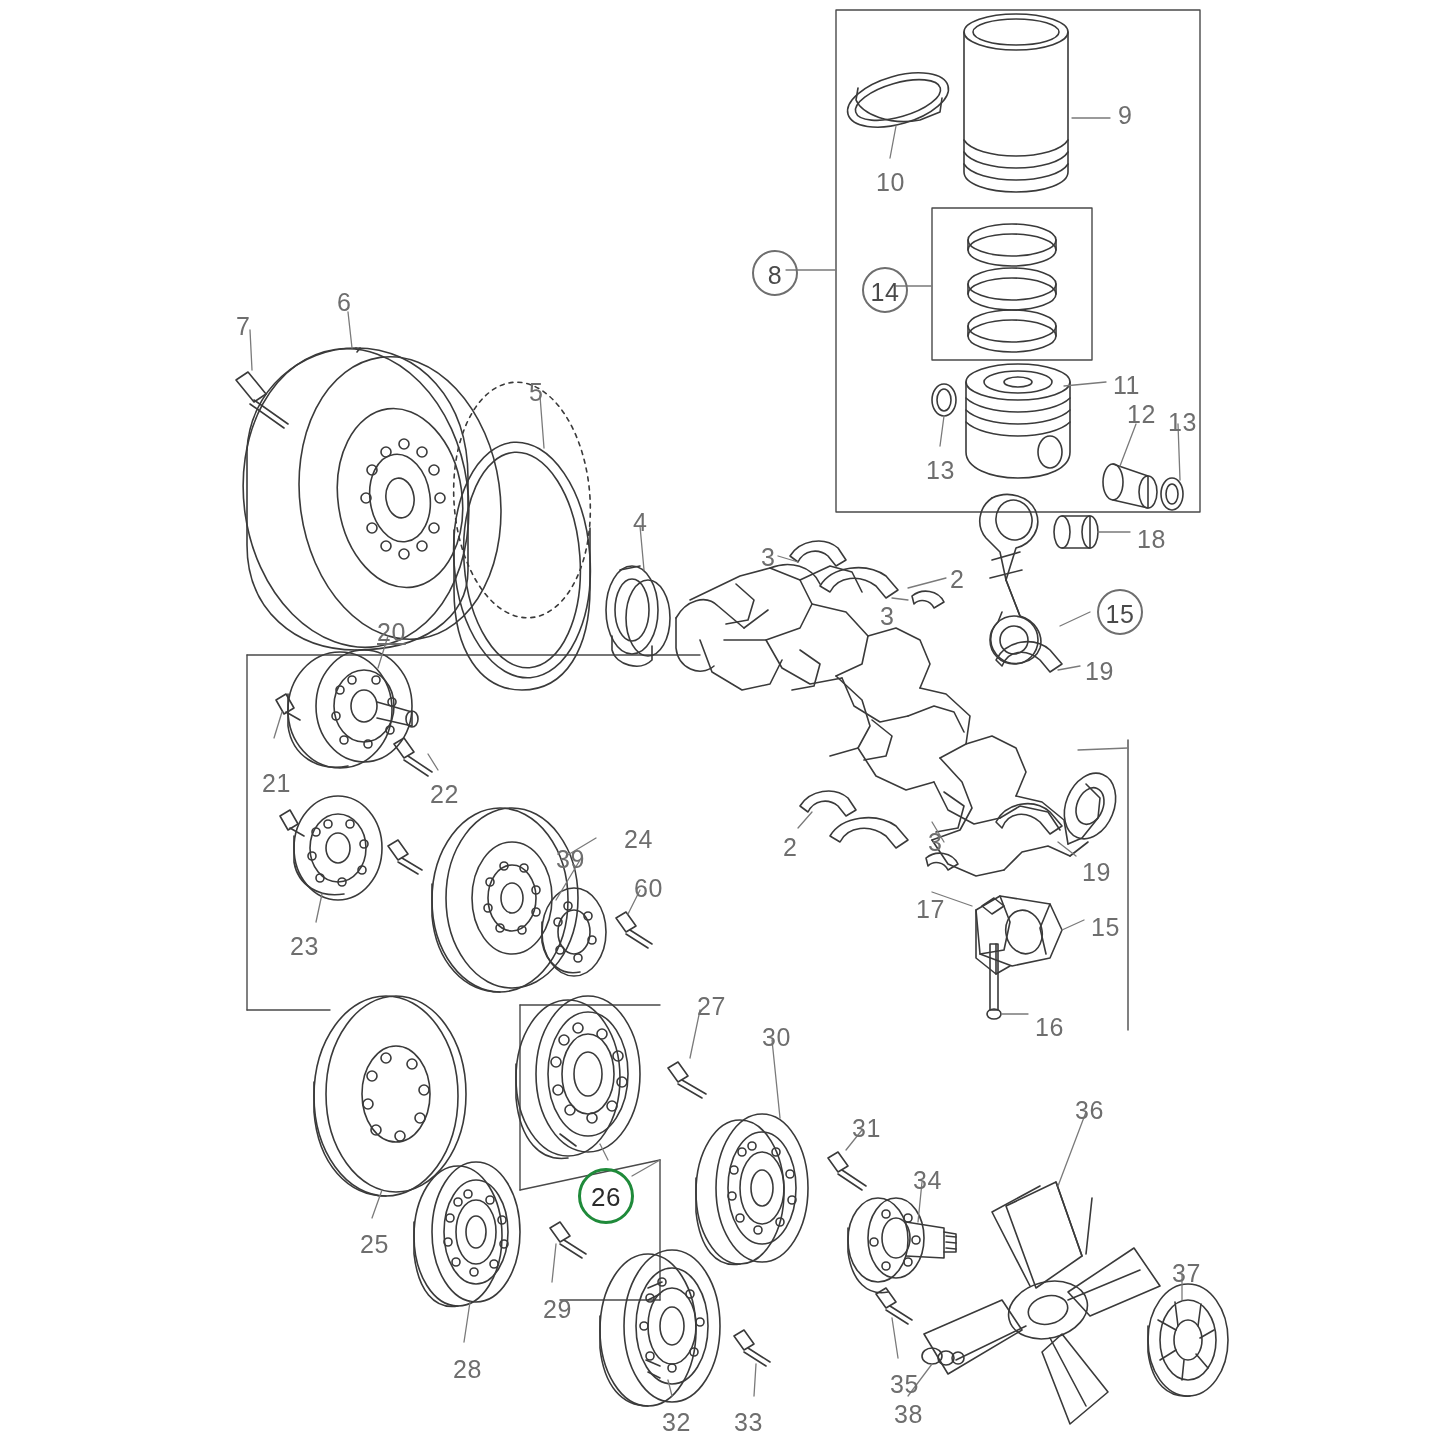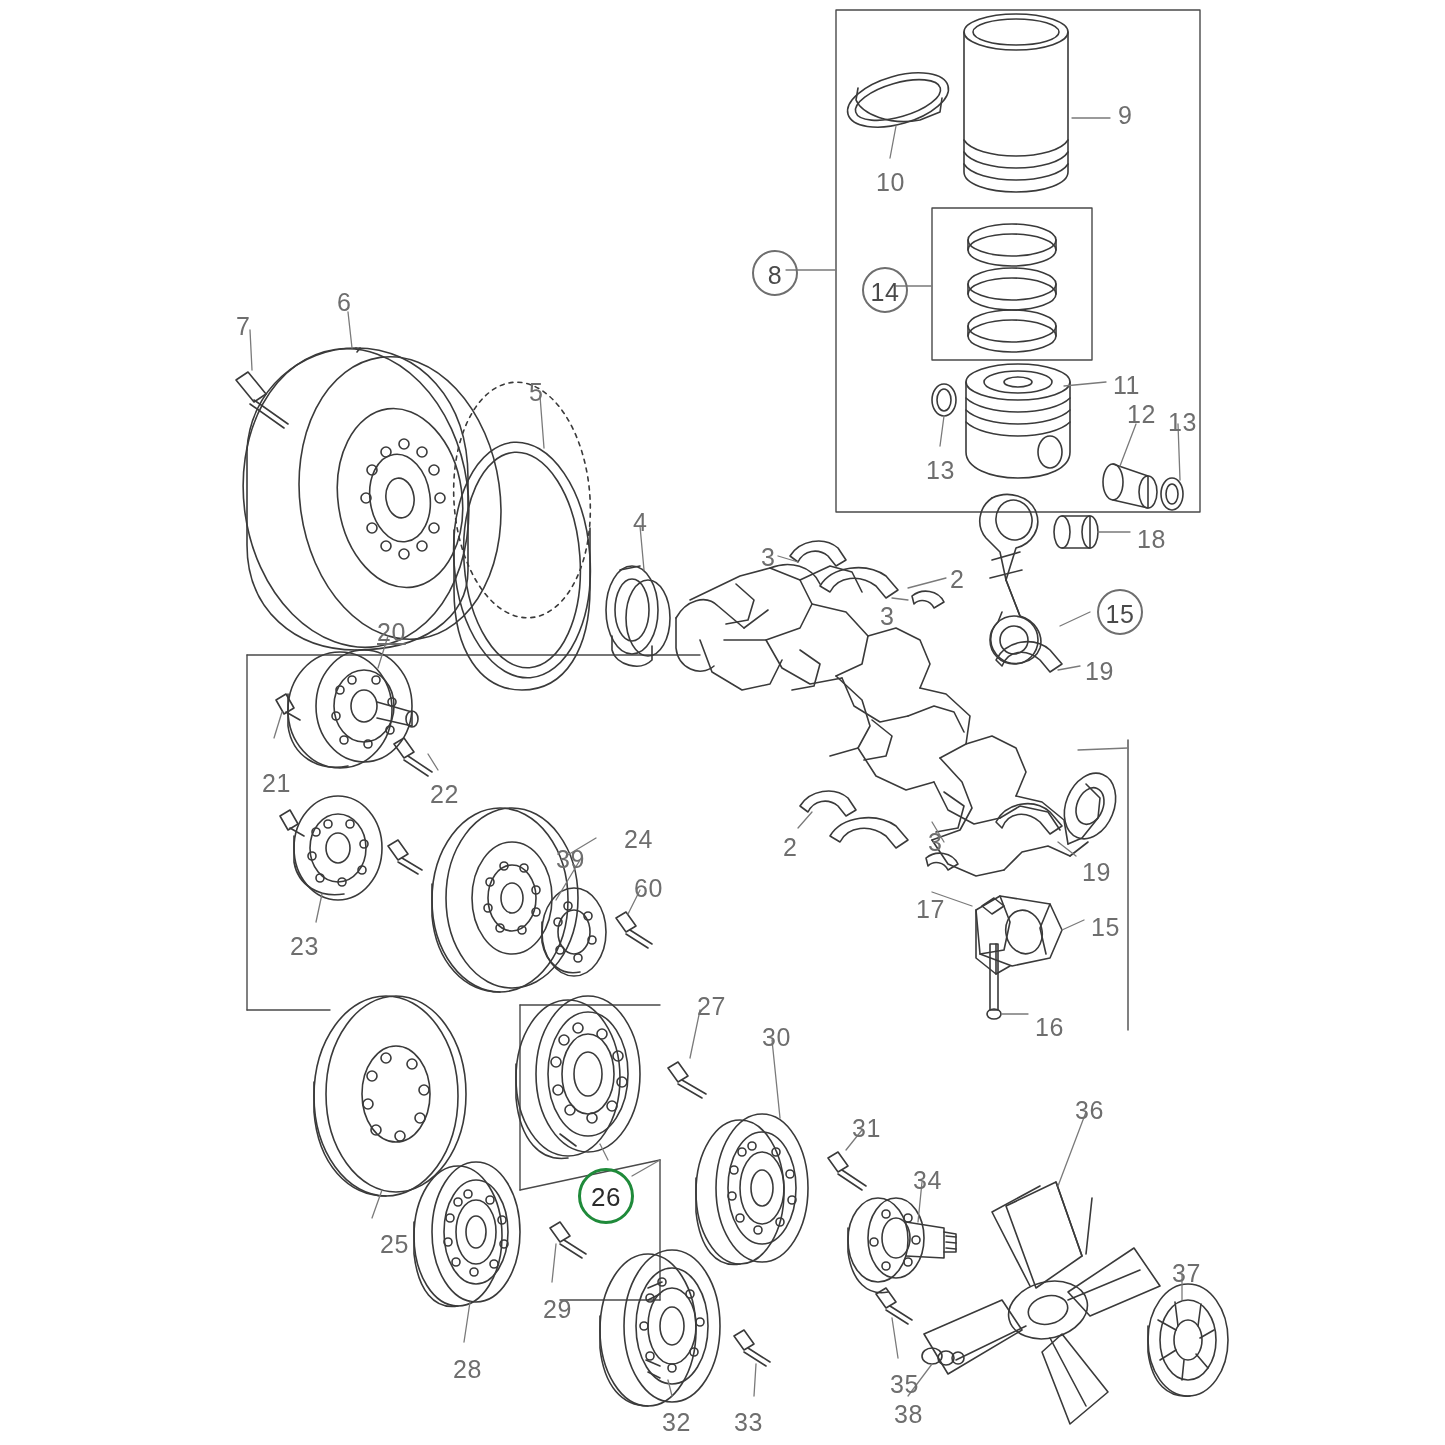--- a/index.html
+++ b/index.html
@@ -610,21 +610,21 @@
       <div class="callout" style="left: 337px; top: 288px;">6</div>
       <div class="callout" style="left: 529px; top: 378px;">5</div>
       <div class="callout" style="left: 633px; top: 508px;">4</div>
       <div class="callout" style="left: 377px; top: 618px; text-decoration: underline;">20</div>
       <div class="callout" style="left: 262px; top: 747px; margin-top: 22px;">21</div>
       <div class="callout" style="left: 430px; top: 780px;">22</div>
       <div class="callout" style="left: 290px; top: 932px;">23</div>
       <div class="callout" style="left: 624px; top: 825px;">24</div>
       <div class="callout" style="left: 556px; top: 845px;">39</div>
       <div class="callout" style="left: 634px; top: 874px;">60</div>
-      <div class="callout" style="left: 360px; top: 1230px; margin-left: 20px;">25</div>
+      <div class="callout" style="left: 360px; top: 1230px;">25</div>
       <div class="callout" style="left: 697px; top: 992px;">27</div>
       <div class="callout highlight" style="left: 578px; top: 1168px;">26</div>
       <div class="callout" style="left: 453px; top: 1355px;">28</div>
       <div class="callout" style="left: 543px; top: 1295px;">29</div>
       <div class="callout" style="left: 762px; top: 1023px;">30</div>
       <div class="callout" style="left: 852px; top: 1114px;">31</div>
       <div class="callout" style="left: 913px; top: 1166px;">34</div>
       <div class="callout" style="left: 890px; top: 1370px;">35</div>
       <div class="callout" style="left: 894px; top: 1400px;">38</div>
       <div class="callout" style="left: 1075px; top: 1096px;">36</div>

